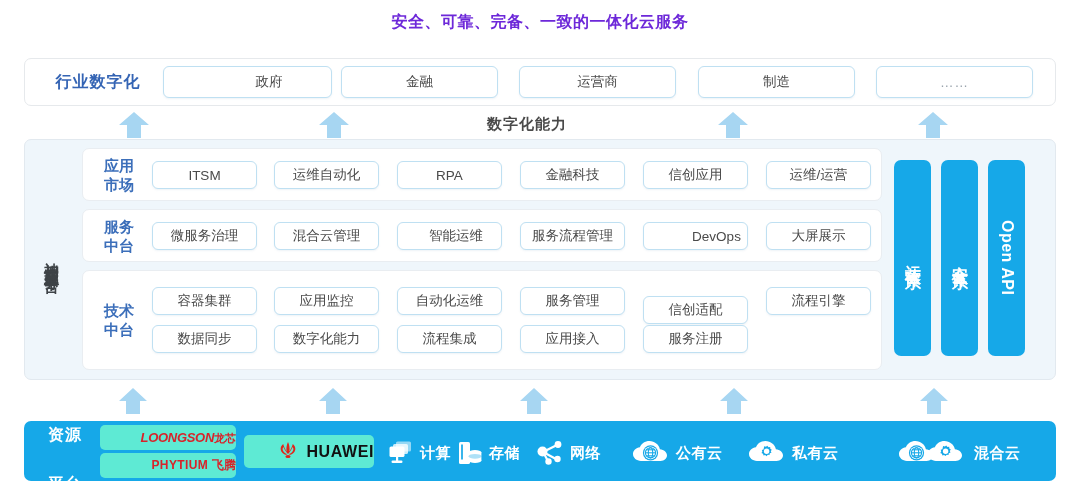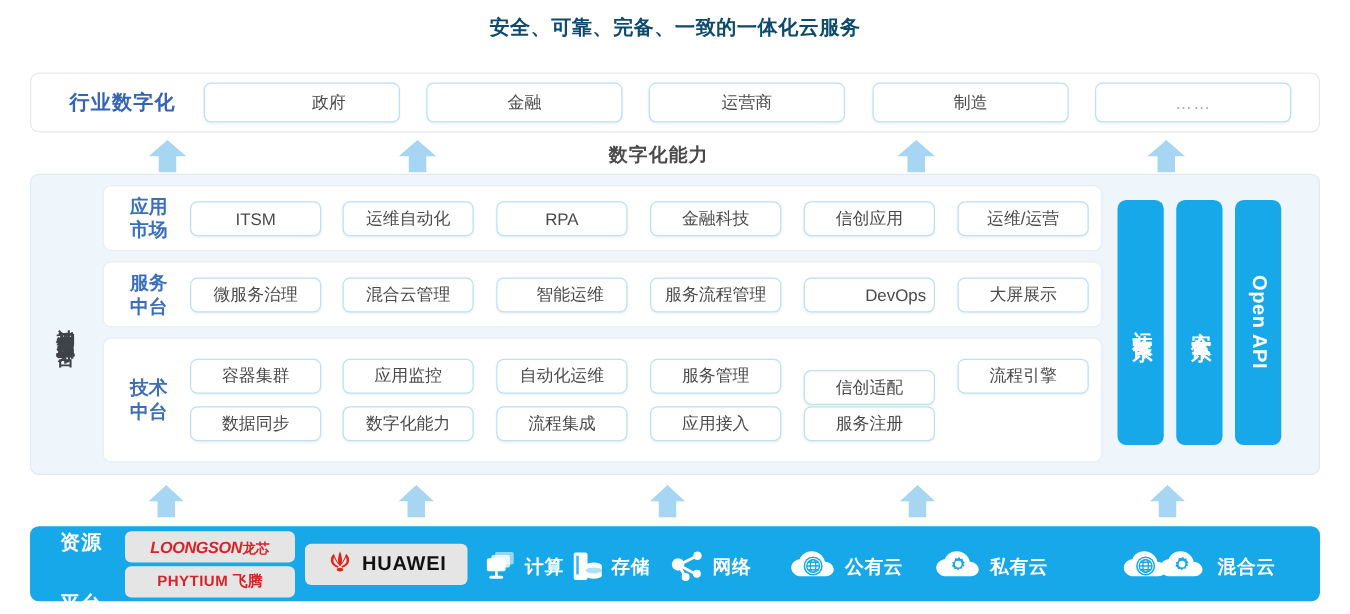--- a/index.html
+++ b/index.html
@@ -8,21 +8,21 @@
     background: #ffffff;
     font-family: "Liberation Sans", "DejaVu Sans", sans-serif;
     overflow: hidden;
   }
   #root { position: relative; width: 1080px; height: 491px; }
 
   
   .title {
     position: absolute; left: 0; top: 12px; width: 1080px;
     text-align: center;
-    font-size: 16px; font-weight: bold; color: #0c4a6e;
+    font-size: 16px; font-weight: bold; color: #6d28d9;
     letter-spacing: .5px;
   }
 
   
   .panel {
     position: absolute;
     background: #ffffff;
     border: 1px solid #e6e9ec;
     border-radius: 7px;
   }
@@ -113,22 +113,22 @@
     border-radius: 7px;
   }
   .res-label {
     position: absolute;
     color: #ffffff; font-weight: bold; font-size: 16px;
     line-height: 21px; text-align: center; letter-spacing: 1px;
     display: flex; flex-direction: column; align-items: center; justify-content: center;
   }
   .logo-box {
     position: absolute;
-    background: #e5e5e5; border-radius: 5px;
-    display: flex; align-items: center; justify-content: center;
+    background: #5eead4; border-radius: 5px;
+    display: flex; align-items: center; justify-content: flex-end;
   }
   .logo-loongson {
     color: #d8232a; font-weight: bold; font-style: italic;
     font-size: 13px; letter-spacing: -.3px; white-space: nowrap;
   }
   .logo-loongson .cn { font-style: normal; font-size: 11px; letter-spacing: 0; }
   .logo-phytium {
     color: #d8232a; font-weight: bold; font-size: 12px;
     letter-spacing: .4px; white-space: nowrap;
   }
@@ -149,21 +149,21 @@
 <body>
 
 <div id="root">
 
   <div class="title">安全、可靠、完备、一致的一体化云服务</div>
 
   <div class="panel" style="left:24px; top:58px; width:1032px; height:48px;"></div>
 
   <div class="industry-label" style="left:38px; top:58px; width:120px; height:48px;">行业数字化</div>
 
-  <div class="chip" style="left:163px; top:66px; width:157px; height:32px;padding-left:43px;">政府</div>
+  <div class="chip" style="left:163px; top:66px; width:169px; height:32px;padding-left:43px;">政府</div>
   <div class="chip" style="left:341px; top:66px; width:157px; height:32px;">金融</div>
   <div class="chip" style="left:519px; top:66px; width:157px; height:32px;">运营商</div>
   <div class="chip" style="left:698px; top:66px; width:157px; height:32px;">制造</div>
   <div class="chip ellipsis" style="left:876px; top:66px; width:157px; height:32px;">……</div>
 
   <div class="arrow" style="left:118px; top:112px;">
     <svg width="32" height="26" viewBox="0 0 32 26">
         <path d="M16 0 L31 13 L23 13 L23 26 L9 26 L9 13 L1 13 Z" fill="#a7d6f2"></path>
       </svg>
   </div>

